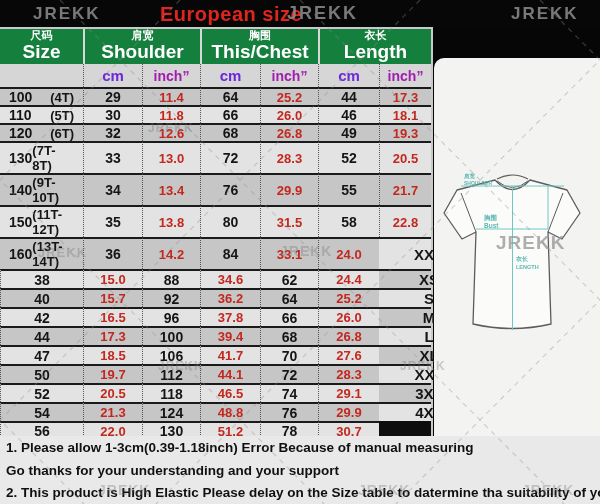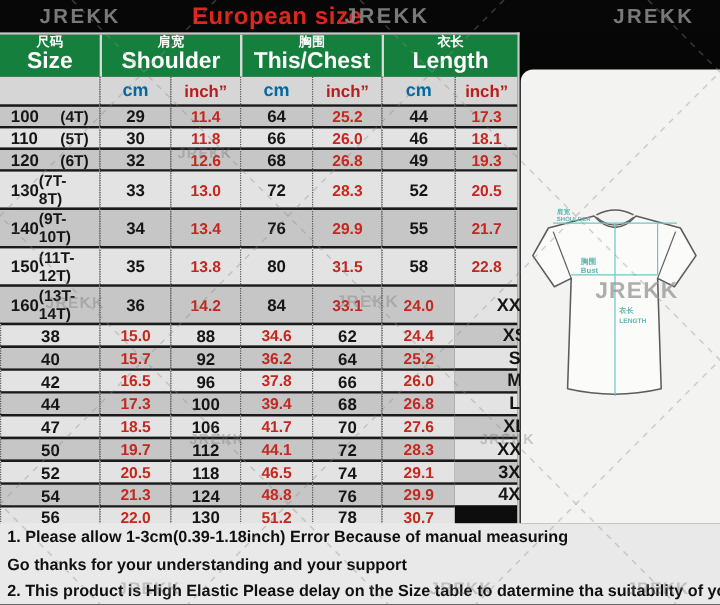--- a/index.html
+++ b/index.html
@@ -17,23 +17,23 @@
         grid-template-rows:35px 23px repeat(16,1fr);
         background:#0d0d0d;border-top:2px solid #c9c9c9;border-right:2px solid #c9c9c9;
         border-bottom:2px solid #c9c9c9;}
   .h-cell{grid-row:1;background:#15803d;color:#fff;display:flex;flex-direction:column;
           align-items:center;justify-content:center;line-height:1.08;border-left:2px solid #d8d8d8;}
   .h-cell.first{border-left:none;}
   .h-cell .zh{font-size:11px;}
   .h-cell .en{font-size:19px;}
   .span2{grid-column:span 2;}
   .sub-cell{grid-row:2;background:#d6d6d6;display:flex;align-items:center;justify-content:center;
-            font-size:15px;color:#0369a1;border-left:1px dotted #555;}
+            font-size:15px;color:#6d28d9;border-left:1px dotted #555;}
   .sub-cell.first{border-left:none;}
-  .sub-cell.inch{color:#b91c1c;font-size:14px;}
+  .sub-cell.inch{color:#a21caf;font-size:14px;}
   .cell{display:flex;align-items:center;justify-content:center;border-top:2px solid #1a1a1a;
         border-left:1px dotted #555;font-size:14px;color:#151515;}
   .cell.col0{border-left:none;padding-left:48px;}
   .cell.inch{color:#c3271e;font-size:13px;}
   .row-odd{background:#c6c6c6;}
   .row-even{background:#e3e3e3;}
   .size-cell.kids{justify-content:space-between;padding:0 9px;}
   .size-cell.kids .tag{font-size:13px;}
   .size-cell.adult{font-size:15px;}
 

